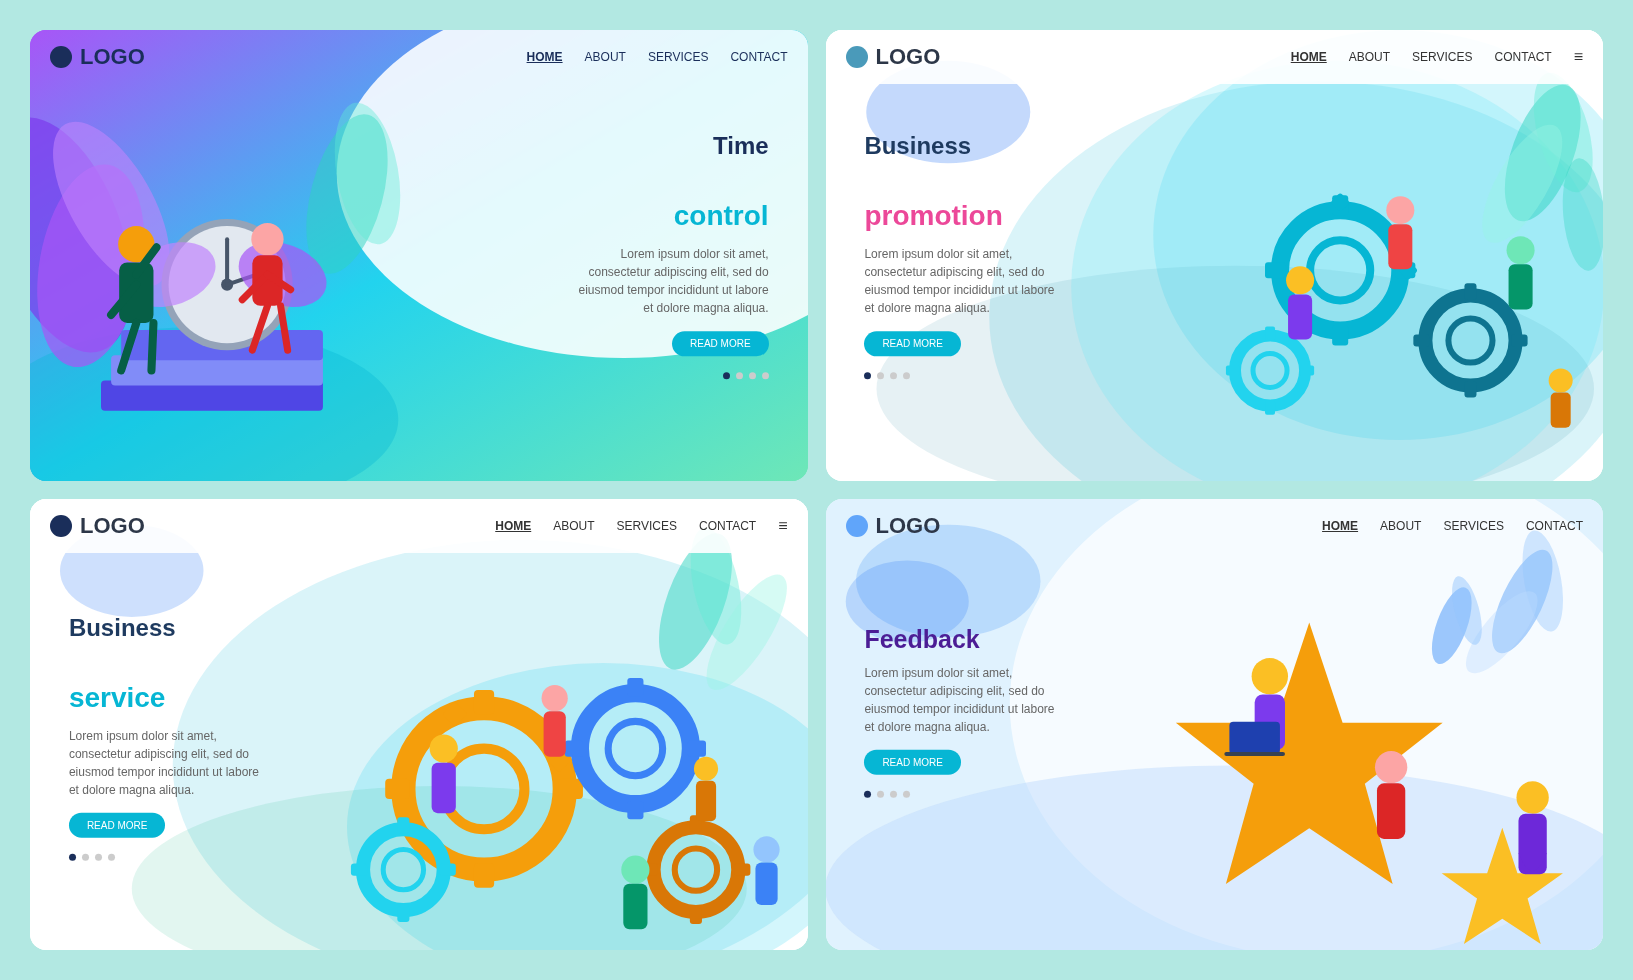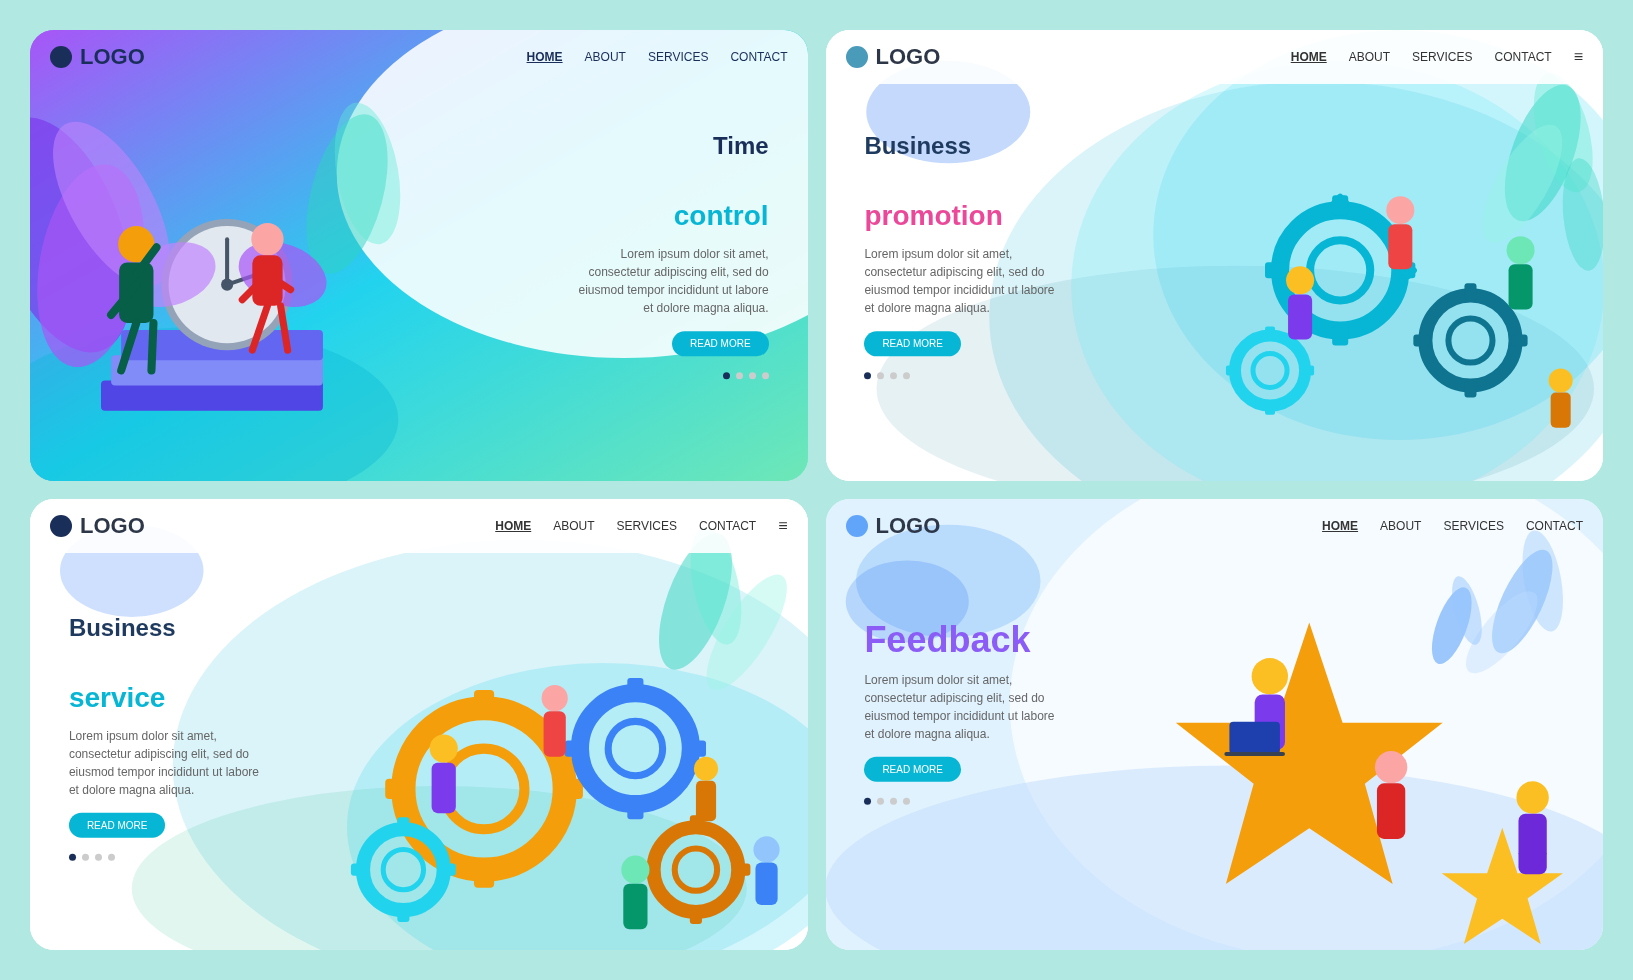--- a/index.html
+++ b/index.html
@@ -15,21 +15,21 @@
       display: grid;
       grid-template-columns: 1fr 1fr;
       grid-template-rows: 1fr 1fr;
       gap: 18px;
       padding: 30px;
       width: 1633px;
       min-height: 980px;
     }
     .card {
       background: white;
-      border-radius: 24px;
+      border-radius: 16px;
       overflow: hidden;
       position: relative;
       min-height: 420px;
     }
 
     
     .nav {
       display: flex;
       align-items: center;
       padding: 14px 20px;
@@ -460,21 +460,21 @@
       </div>
       <div class="nav-links">
         <span class="active">HOME</span>
         <span>ABOUT</span>
         <span>SERVICES</span>
         <span>CONTACT</span>
       </div>
     </div>
 
     <div style="position:absolute;left:5%;top:45%;transform:translateY(-45%);">
-      <div class="heading-main" style="color:#8b5cf6;font-size:36px;">Feedback</div>
+      <div class="heading-main" style="color:#4c1d95;font-size:25px;">Feedback</div>
       <div class="desc-text" style="margin-top:10px;">Lorem ipsum dolor sit amet, consectetur adipiscing elit, sed do eiusmod tempor incididunt ut labore et dolore magna aliqua.</div>
       <button class="read-more-btn">READ MORE</button>
       <div class="dots">
         <span class="dot active"></span>
         <span class="dot"></span>
         <span class="dot"></span>
         <span class="dot"></span>
       </div>
     </div>
   </div>

